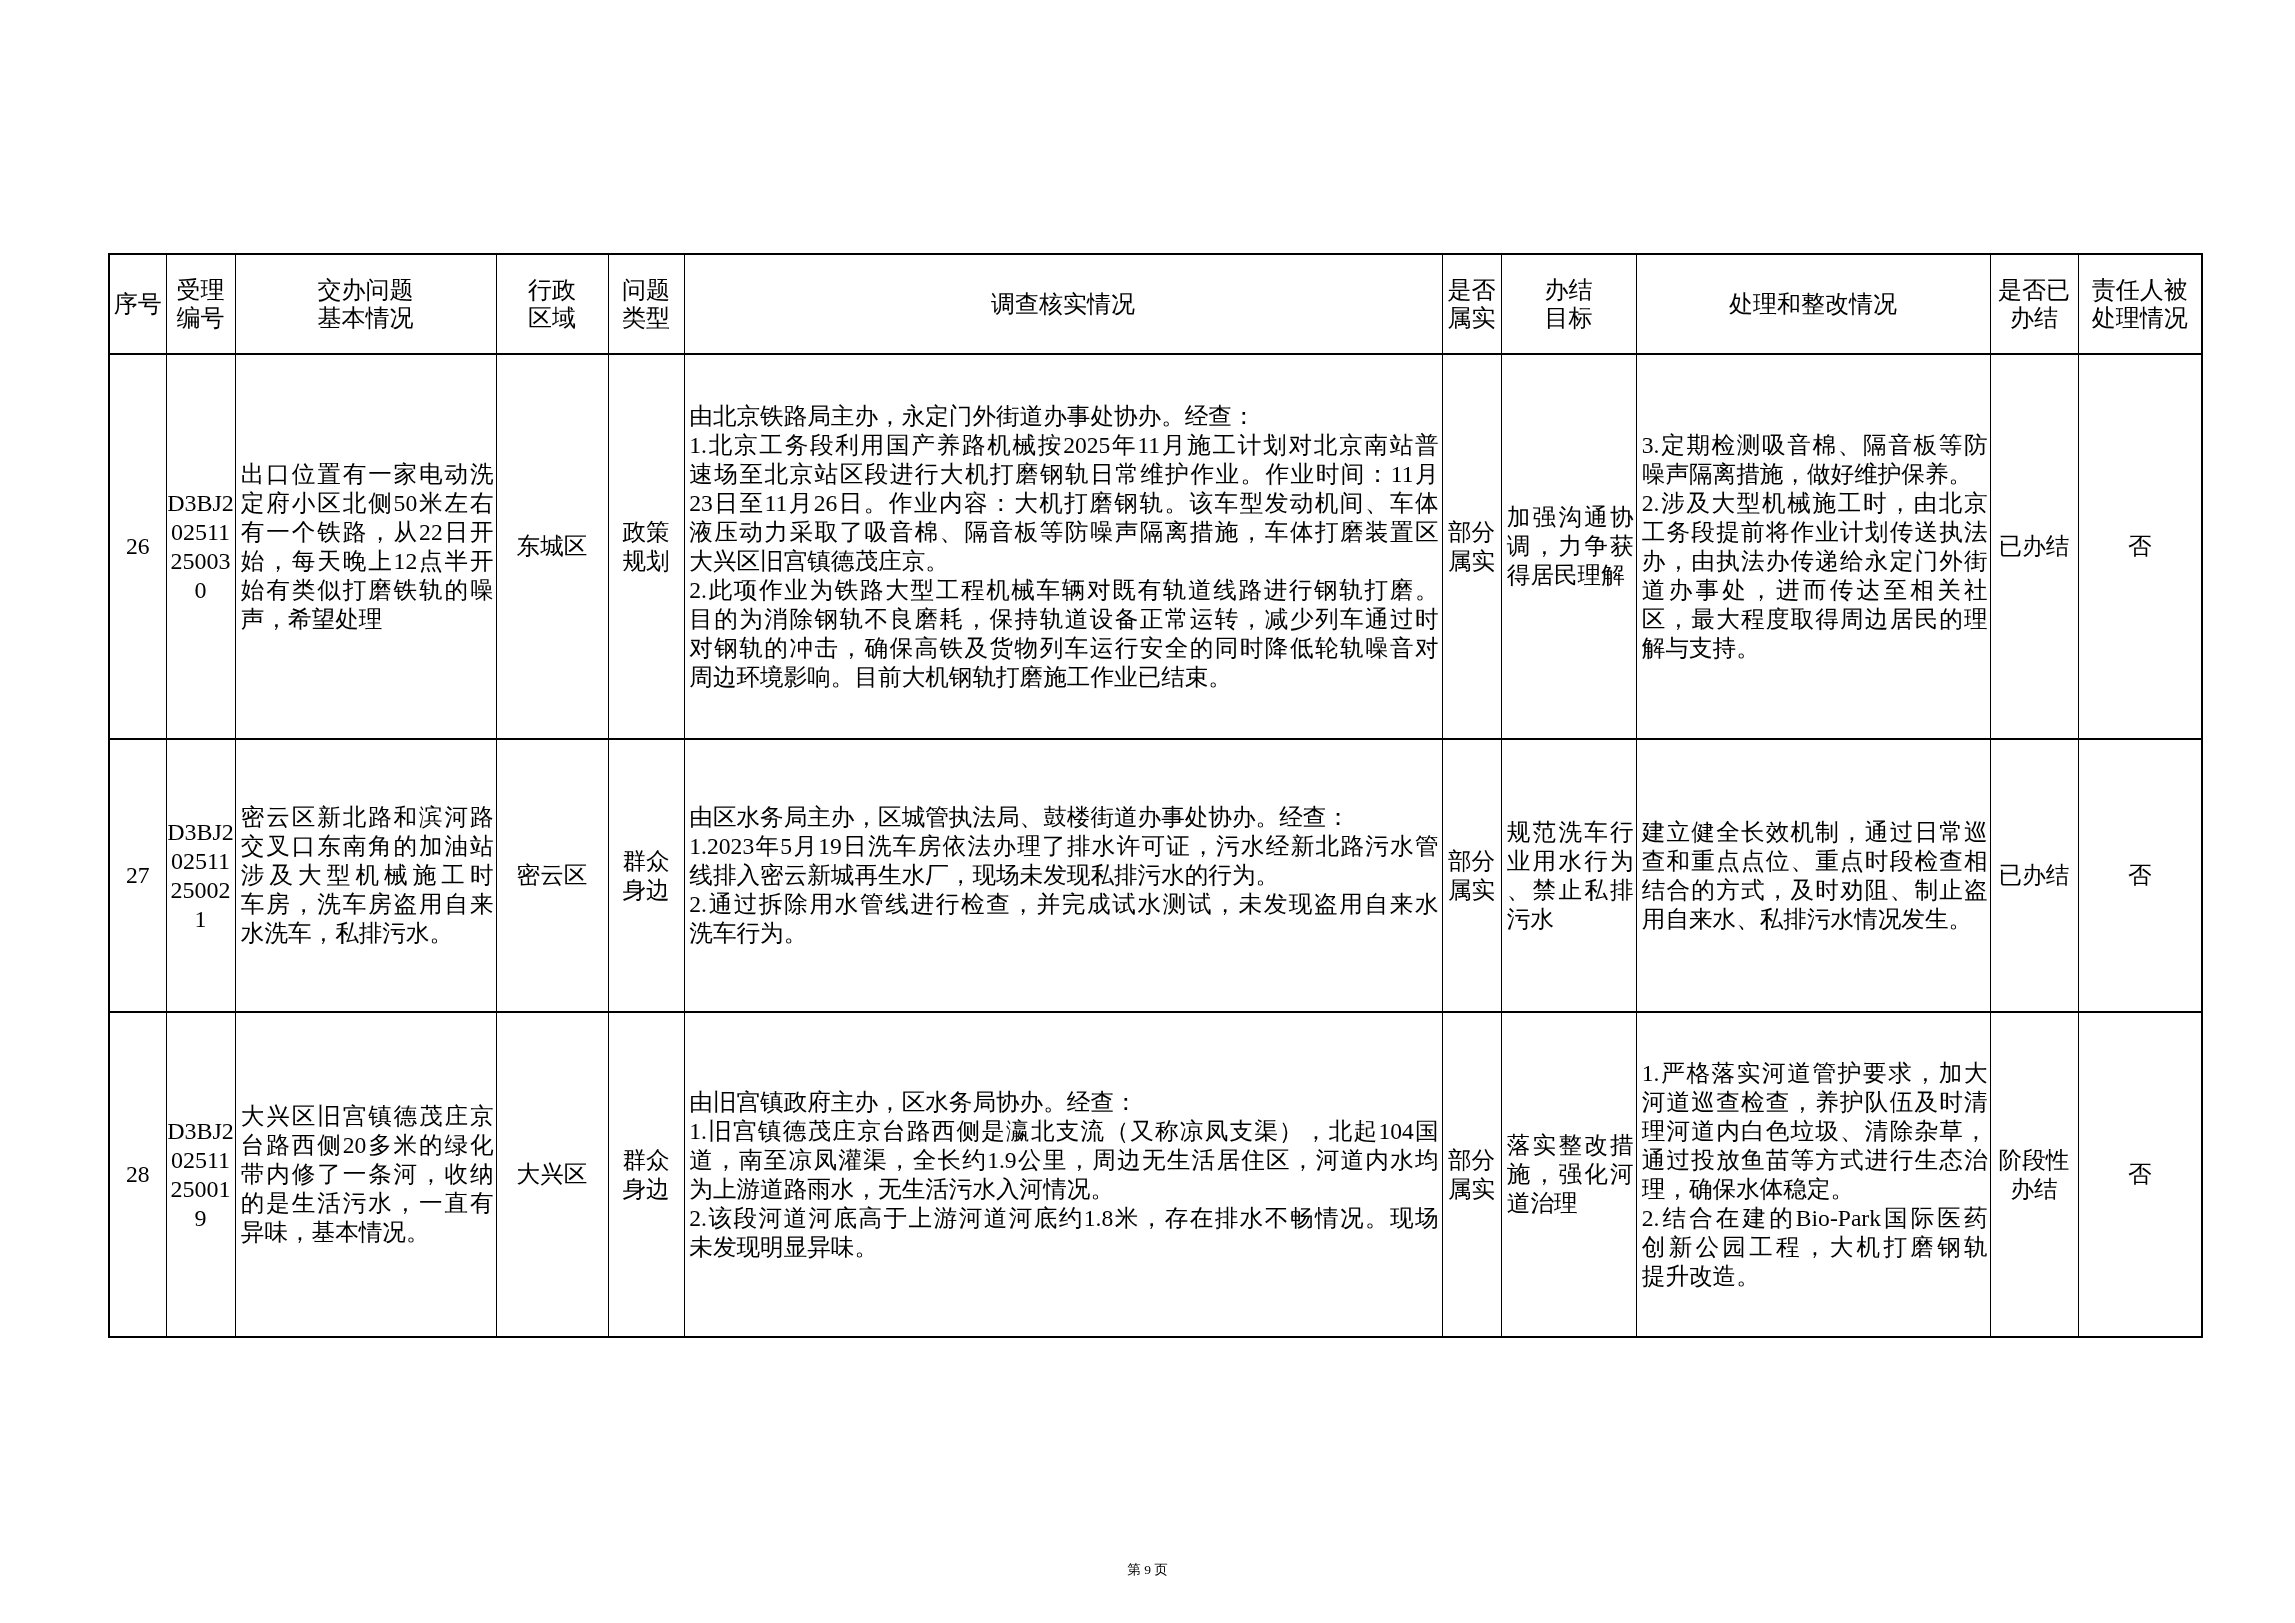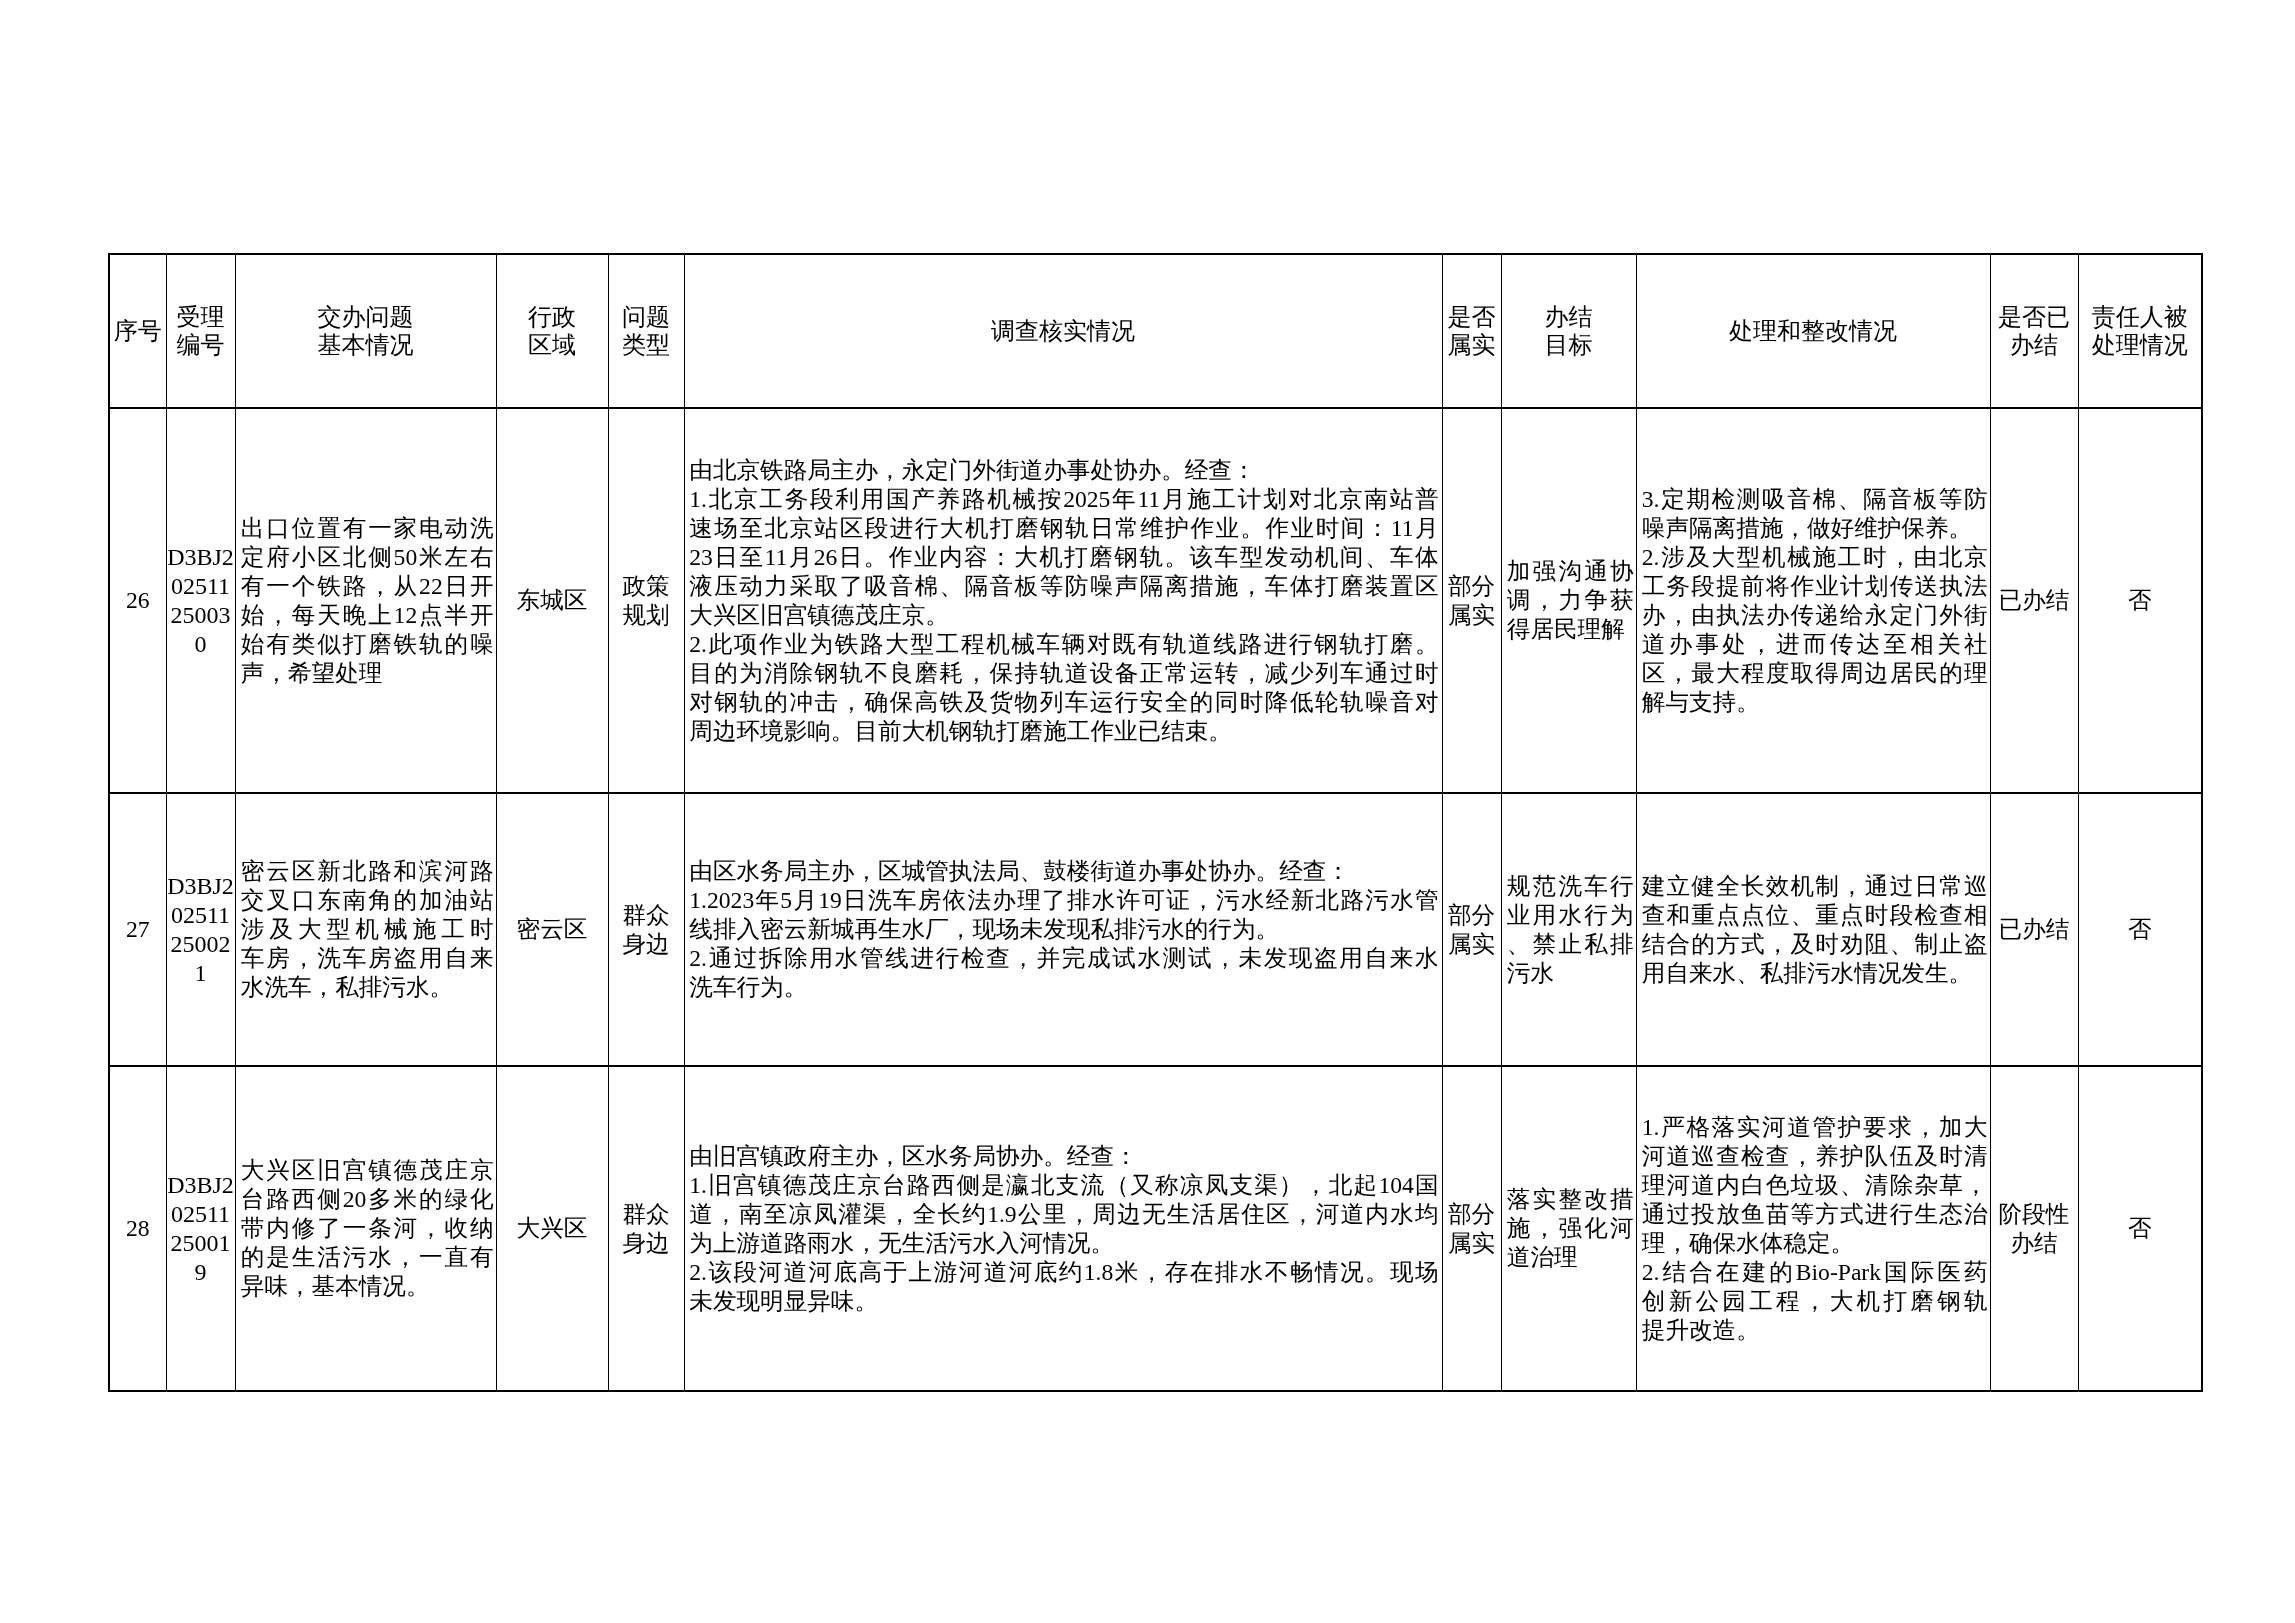--- a/index.html
+++ b/index.html
@@ -5,21 +5,21 @@
   html, body { margin: 0; padding: 0; background: #ffffff; }
   body { width: 2295px; height: 1623px; position: relative; overflow: hidden;
          font-family: "Liberation Serif", "DejaVu Serif", serif; color: #000; }
   .sheet { position: absolute; left: 0; top: 0; width: 2295px; height: 1623px; background: #fff; }
   table.grid { position: absolute; left: 108px; top: 253px; width: 2094px;
                border-collapse: collapse; table-layout: fixed;
                border: 2.4px solid #000; }
   table.grid td, table.grid th { border-left: 1.4px solid #000; border-right: 1.4px solid #000;
                border-top: 2.4px solid #000; border-bottom: 2.4px solid #000;
                padding: 0; vertical-align: middle; overflow: visible; }
-  tr.head { height: 154px; }
+  tr.head { height: 100px; }
   tr.head th { font-family: "DejaVu Sans", "Liberation Sans", sans-serif; font-weight: normal;
                font-size: 24px; line-height: 28px; text-align: center; }
   tr.r26 { height: 385px; }
   tr.r27 { height: 273px; }
   tr.r28 { height: 325px; }
   td { font-size: 23.6px; line-height: 29px; }
   .c { text-align: center; }
   .cl { white-space: nowrap; text-align: center; }
   .idcell .cl { font-size: 24px; }
   .jbox { padding: 0 1.9px 0 5.3px; }
@@ -284,14 +284,15 @@
             <div class="cl">阶段性</div>
             <div class="cl">办结</div>
           </td>
       <td class="c">
             <div class="cl">否</div>
           </td>
     </tr>
   </tbody>
     </table>
 
+  <div class="footer">第 9 页</div>
 </div>
 
 
 </body></html>

